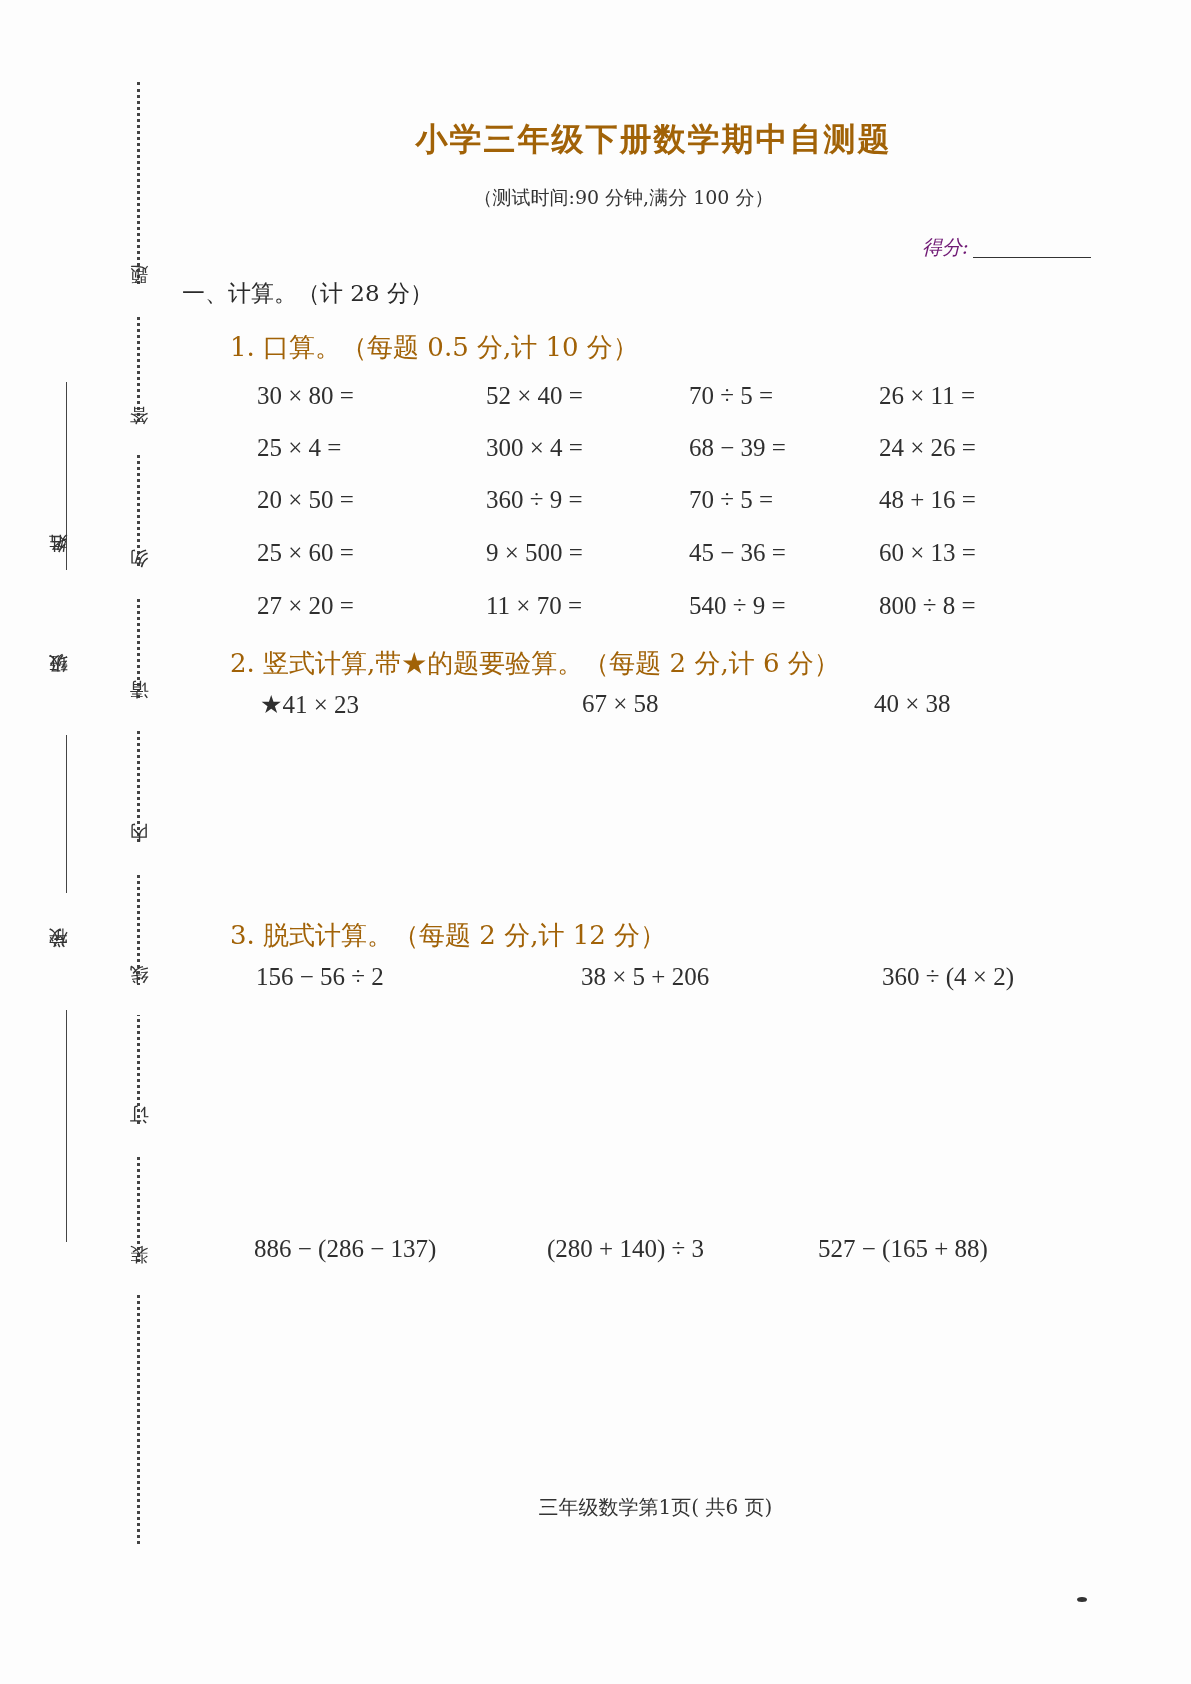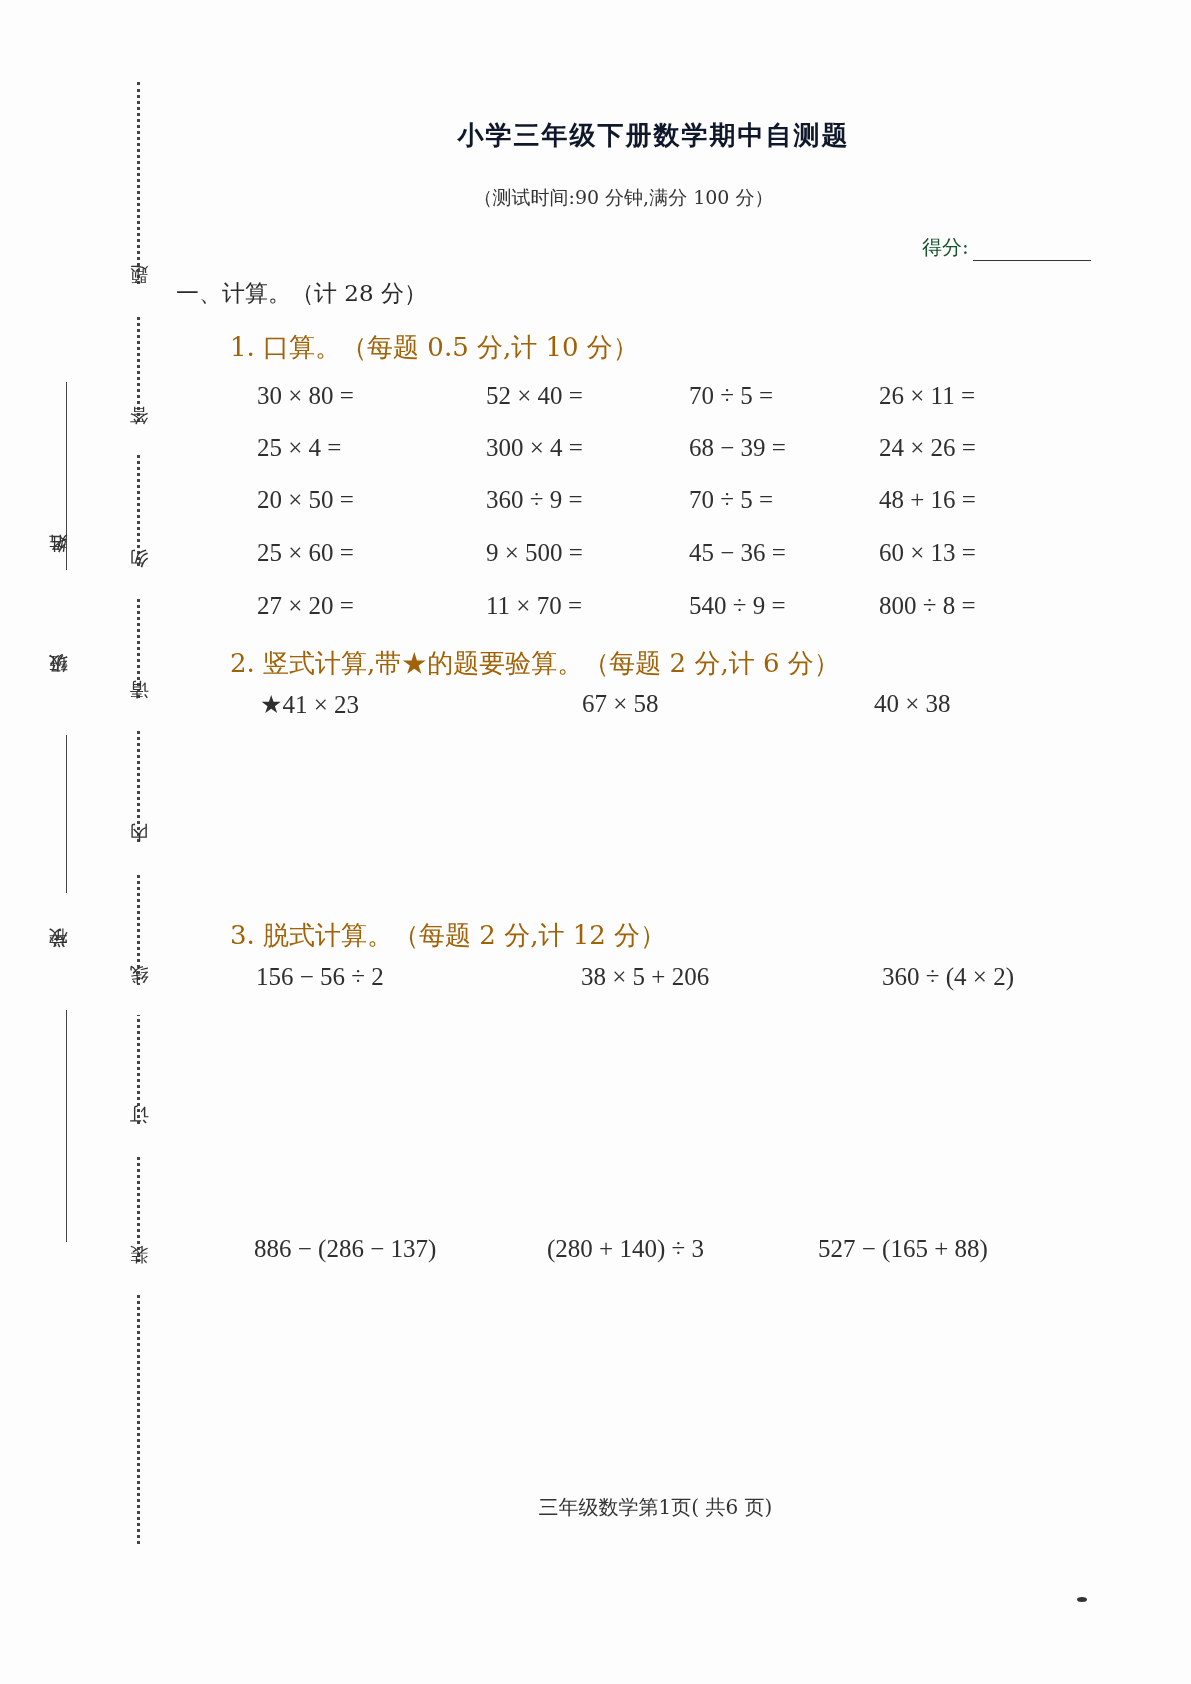--- a/index.html
+++ b/index.html
@@ -4,30 +4,30 @@
   <style>
     html, body { margin: 0; padding: 0; }
     body {
       width: 1191px; height: 1684px; position: relative; overflow: hidden;
       background: #fdfdfd; color: #2b2b2b;
       font-family: "DejaVu Serif", "Liberation Serif", serif;
     }
     .abs { position: absolute; }
     .title {
       left: 0; width: 1191px; top: 118px; text-align: center;
-      font-size: 26px; font-weight: bold; letter-spacing: 2px; color: #0f172a;
+      font-size: 32px; font-weight: bold; letter-spacing: 2px; color: #a16207;
       padding-left: 116px; box-sizing: border-box;
     }
     .subtitle {
       left: 0; width: 1191px; top: 185px; text-align: center;
       font-size: 19px; color: #333; padding-left: 56px; box-sizing: border-box;
     }
-    .score { left: 922px; top: 234px; font-size: 20px; color: #14532d; display: flex; align-items: flex-end; }
+    .score { left: 922px; top: 234px; font-size: 20px; color: #701a75; display: flex; align-items: center; font-style: italic; }
     .score .blank { display: inline-block; width: 118px; border-bottom: 1.5px solid #333; margin-left: 4px; height: 20px; }
-    .section-title { left: 176px; top: 278px; font-size: 23px; color: #2a2a2a; }
+    .section-title { left: 182px; top: 278px; font-size: 23px; color: #2a2a2a; }
     .q-title { font-size: 26px; color: #a16207; }
     .expr {
       font-family: Liberation Serif, serif;
       font-size: 25px; color: #2f2f2f; white-space: nowrap;
     }
     
     .dotline { left: 137px; top: 82px; width: 0; height: 1462px; border-left: 3px dotted #444; }
     .bind-char {
       left: 125px; width: 26px; height: 30px; background: #fdfdfd; text-align: center;
       font-size: 19px; color: #333; writing-mode: vertical-rl; transform: rotate(180deg);

